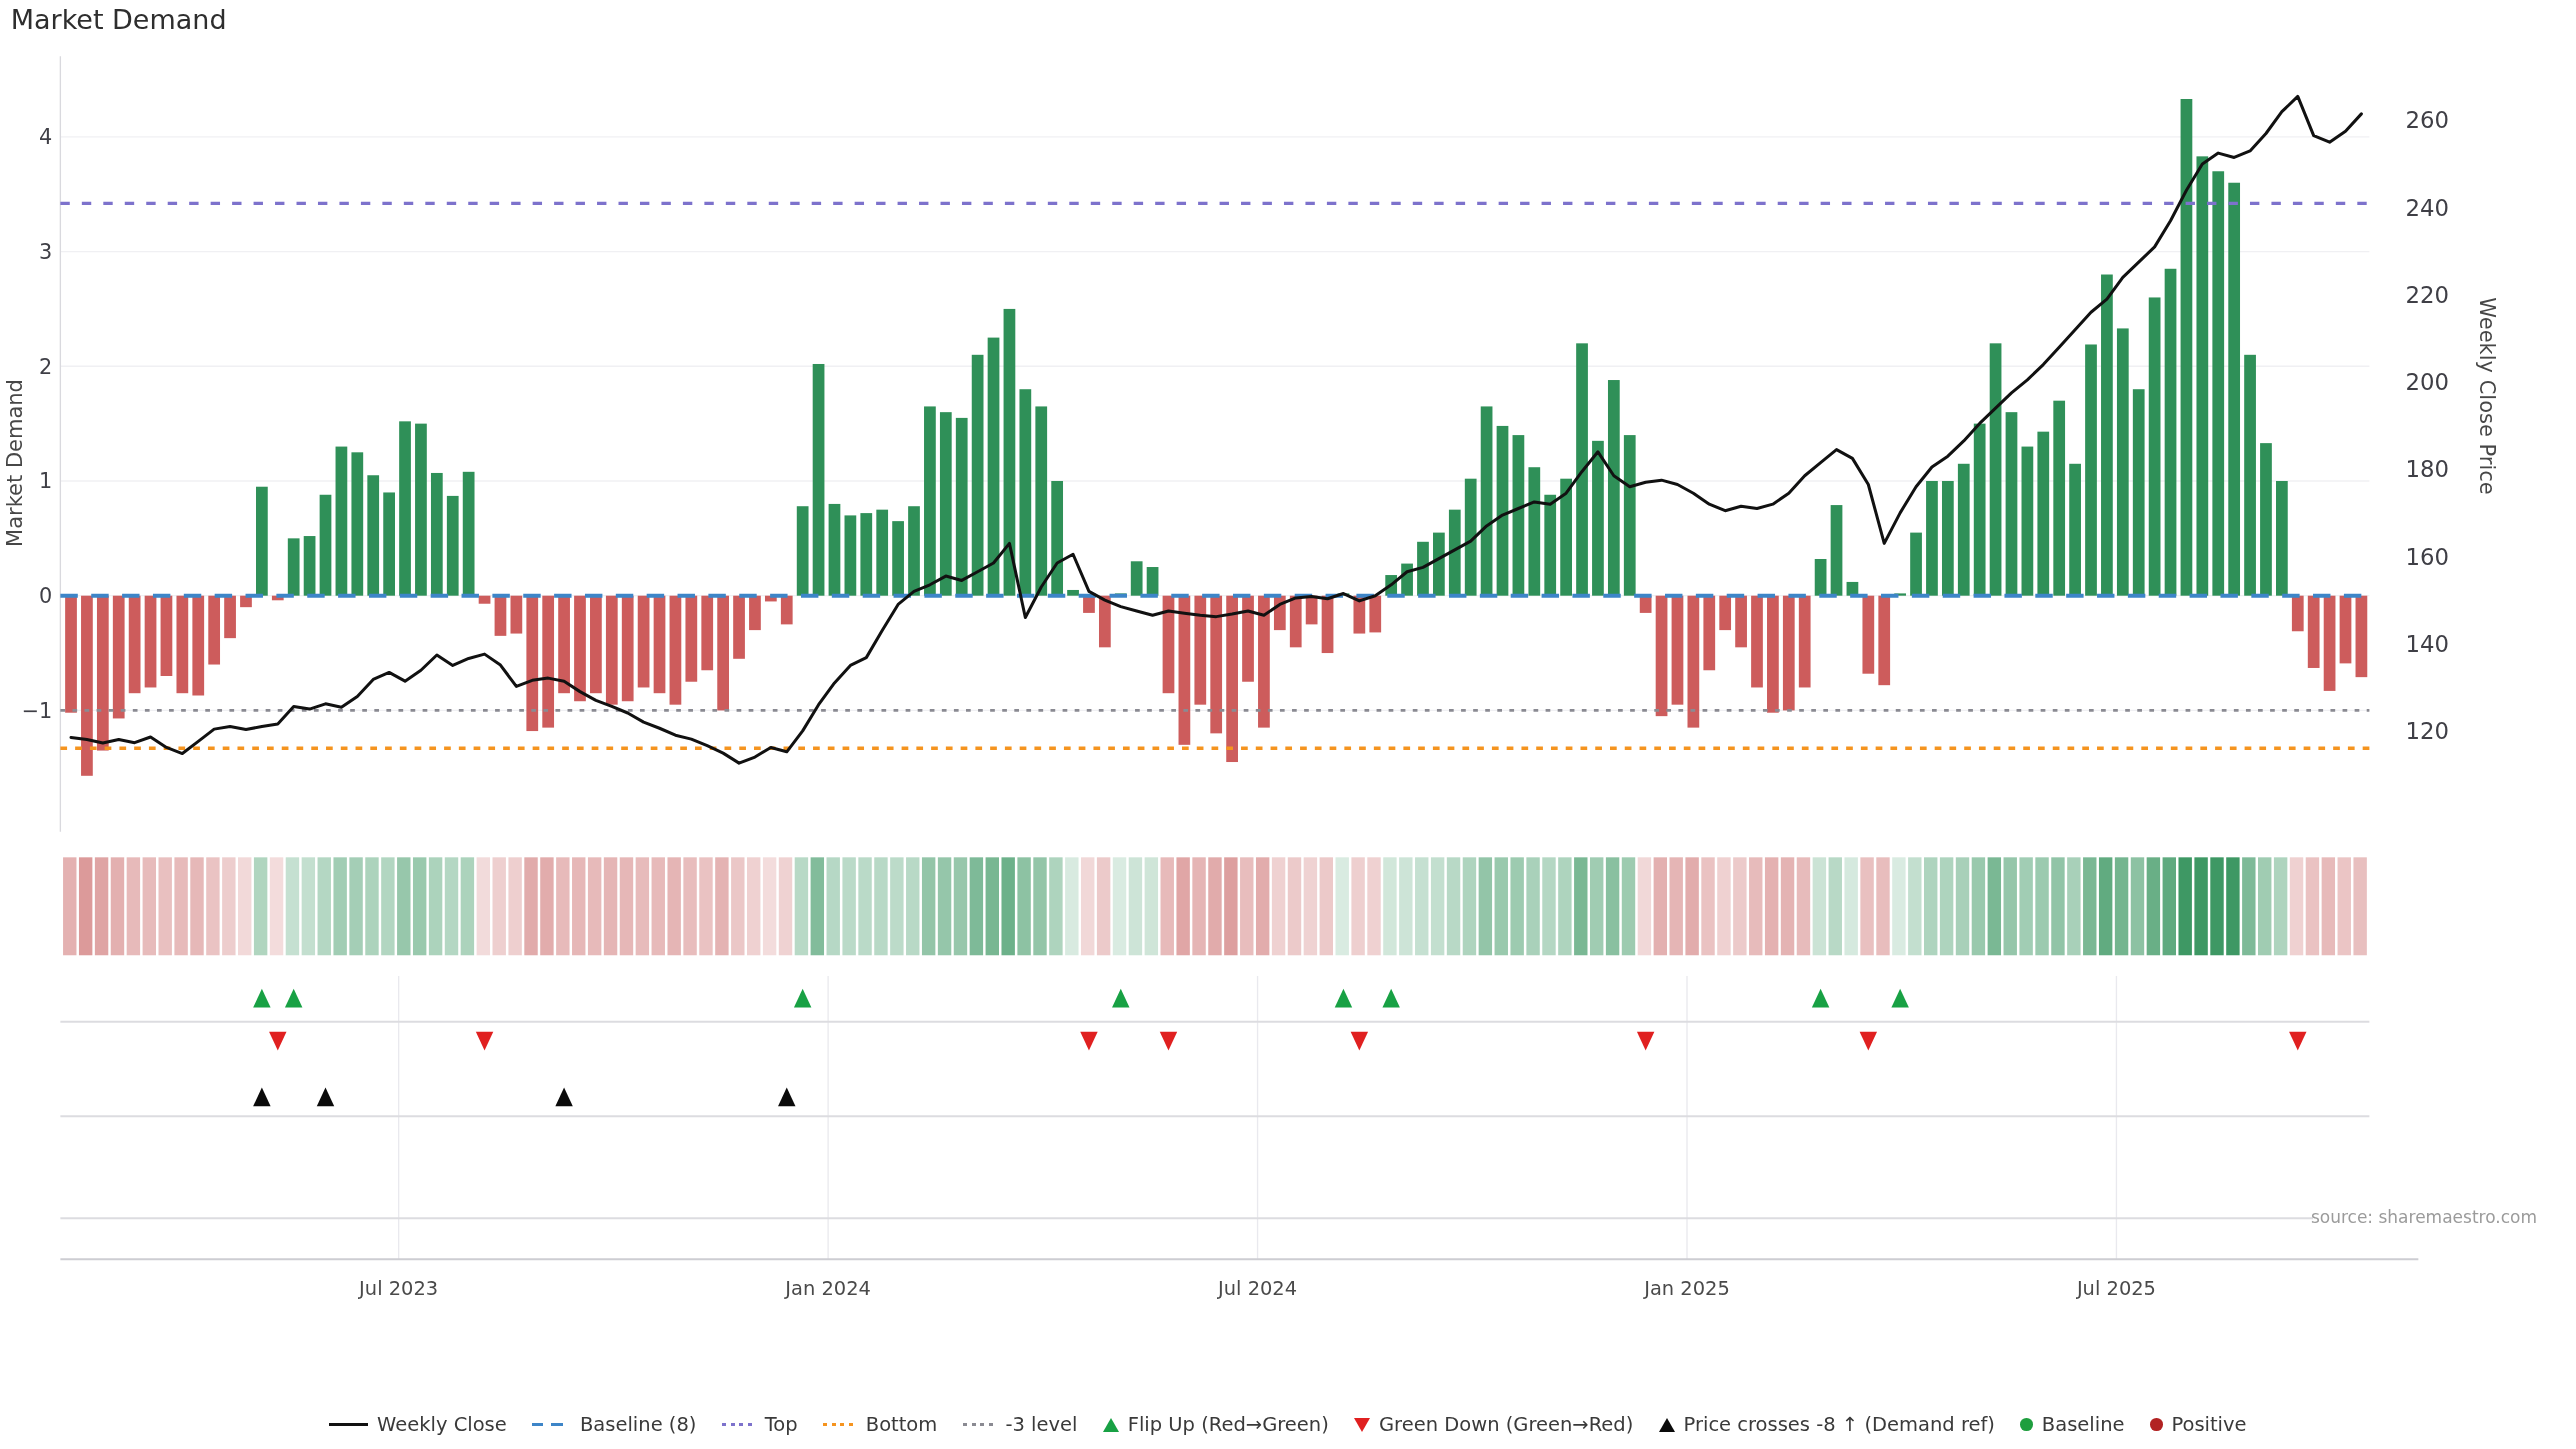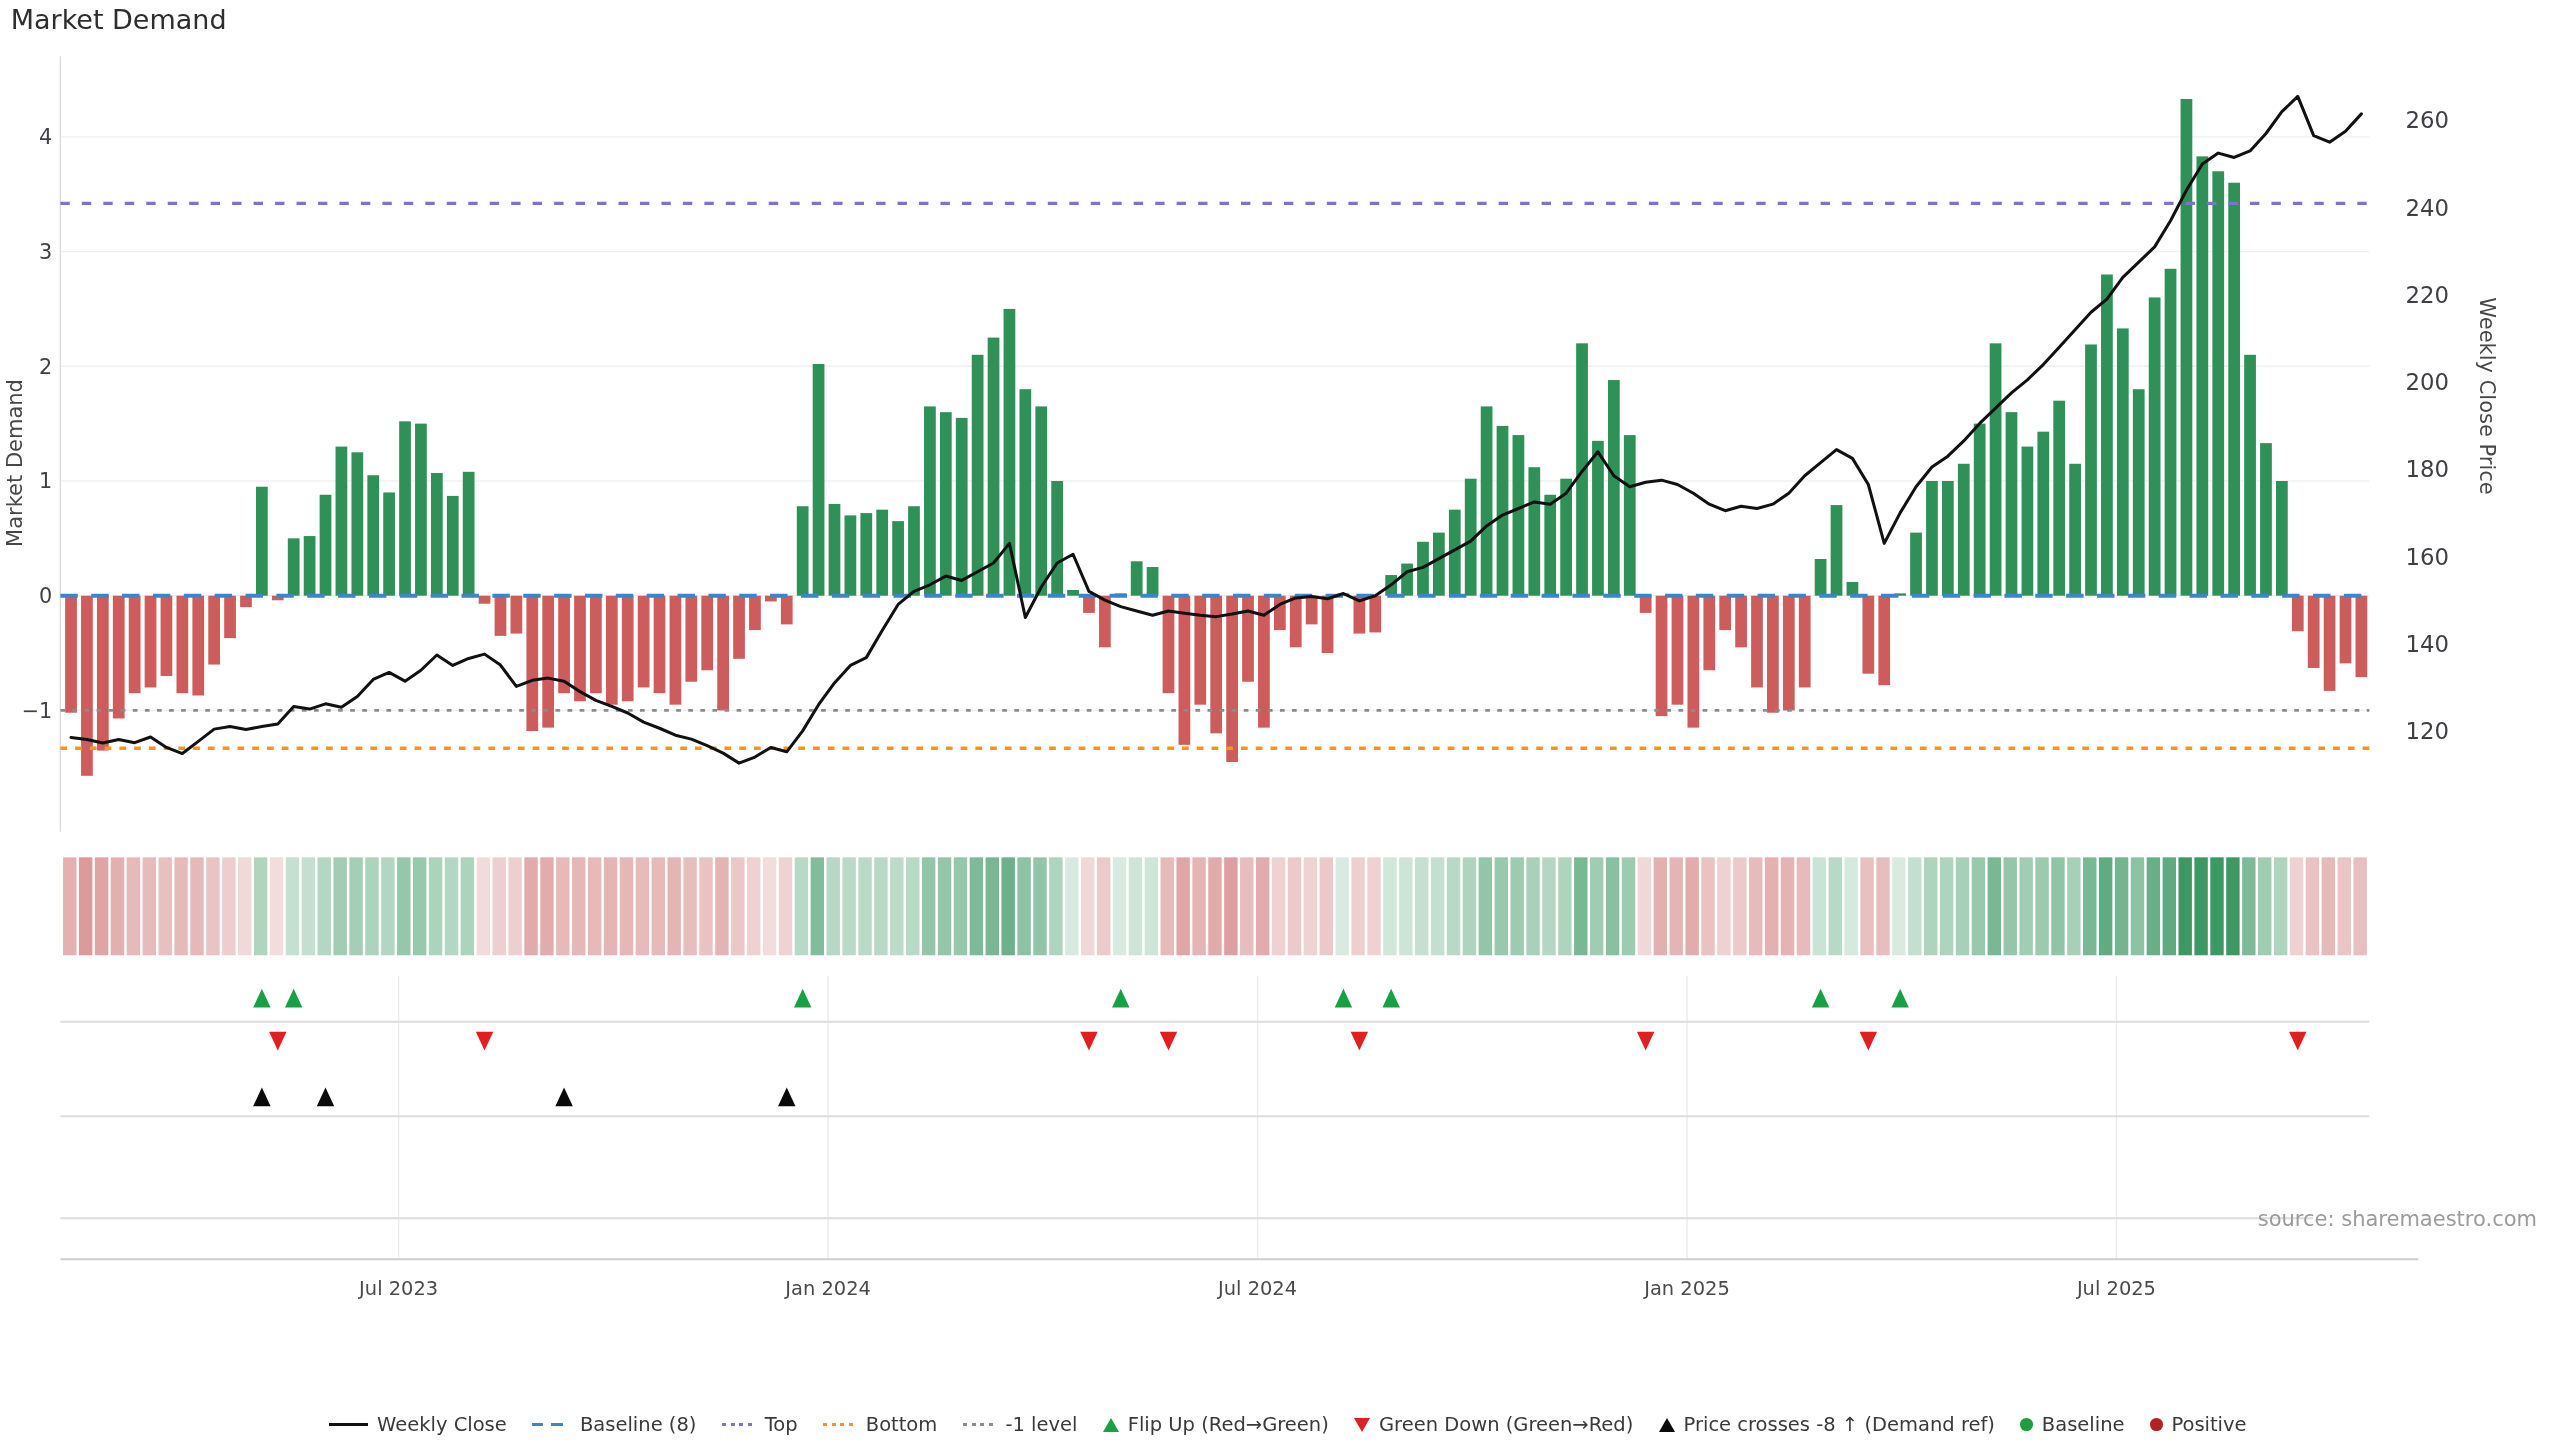--- a/index.html
+++ b/index.html
@@ -3,21 +3,21 @@
 <meta charset="utf-8">
 <style>
   html,body{margin:0;padding:0;background:#ffffff;}
   body{width:2576px;height:1449px;overflow:hidden;font-family:"DejaVu Sans",sans-serif;}
   #canvas{position:relative;width:2576px;height:1449px;background:#fff;}
   svg{position:absolute;left:0;top:0;}
   .title{position:absolute;left:10.7px;top:4px;font-size:27px;color:#2e2e2e;}
   .ylab{position:absolute;width:376px;text-align:center;font-size:21px;color:#474747;}
   .ylab.left{left:-173px;top:451px;transform:rotate(-90deg);}
   .ylab.right{left:2299px;top:384px;transform:rotate(90deg);}
-  .source{position:absolute;right:39px;top:1207px;font-size:21px;color:#9b9b9b;}
+  .source{position:absolute;right:39px;top:1207px;font-size:17px;color:#9b9b9b;}
   .legend{position:absolute;left:0;top:1413px;width:2576px;display:flex;justify-content:center;align-items:center;gap:25.5px;font-size:19.5px;color:#3a3a3a;}
   .legend .item{display:flex;align-items:center;gap:8.7px;white-space:nowrap;}
   .sw{display:inline-block;}
   .sw.line{width:39px;height:3.4px;}
   .sw.dash{width:39px;height:3.4px;}
   .sw.dot{width:34px;height:3.4px;}
   .sw.tri-up{width:0;height:0;border-left:8px solid transparent;border-right:8px solid transparent;border-bottom:14.8px solid #000;}
   .sw.tri-down{width:0;height:0;border-left:8px solid transparent;border-right:8px solid transparent;border-top:14.8px solid #000;}
   .sw.circle{width:12.7px;height:12.7px;border-radius:50%;}
 </style>
@@ -393,21 +393,21 @@
       <span class="item">
         <span class="sw dot" style="background: repeating-linear-gradient(90deg, rgb(125, 114, 204) 0px, rgb(125, 114, 204) 4px, transparent 4px, transparent 8.7px);"></span>
         <span>Top</span>
       </span>
       <span class="item">
         <span class="sw dot" style="background: repeating-linear-gradient(90deg, rgb(245, 148, 31) 0px, rgb(245, 148, 31) 4px, transparent 4px, transparent 8.7px);"></span>
         <span>Bottom</span>
       </span>
       <span class="item">
         <span class="sw dot" style="background: repeating-linear-gradient(90deg, rgb(138, 138, 146) 0px, rgb(138, 138, 146) 4px, transparent 4px, transparent 8.7px);"></span>
-        <span>-1 level</span>
+        <span>-3 level</span>
       </span>
       <span class="item">
         <span class="sw tri-up" style="border-bottom-color: rgb(24, 161, 68);"></span>
         <span>Flip Up (Red→Green)</span>
       </span>
       <span class="item">
         <span class="sw tri-down" style="border-top-color: rgb(224, 32, 32);"></span>
         <span>Green Down (Green→Red)</span>
       </span>
       <span class="item">

